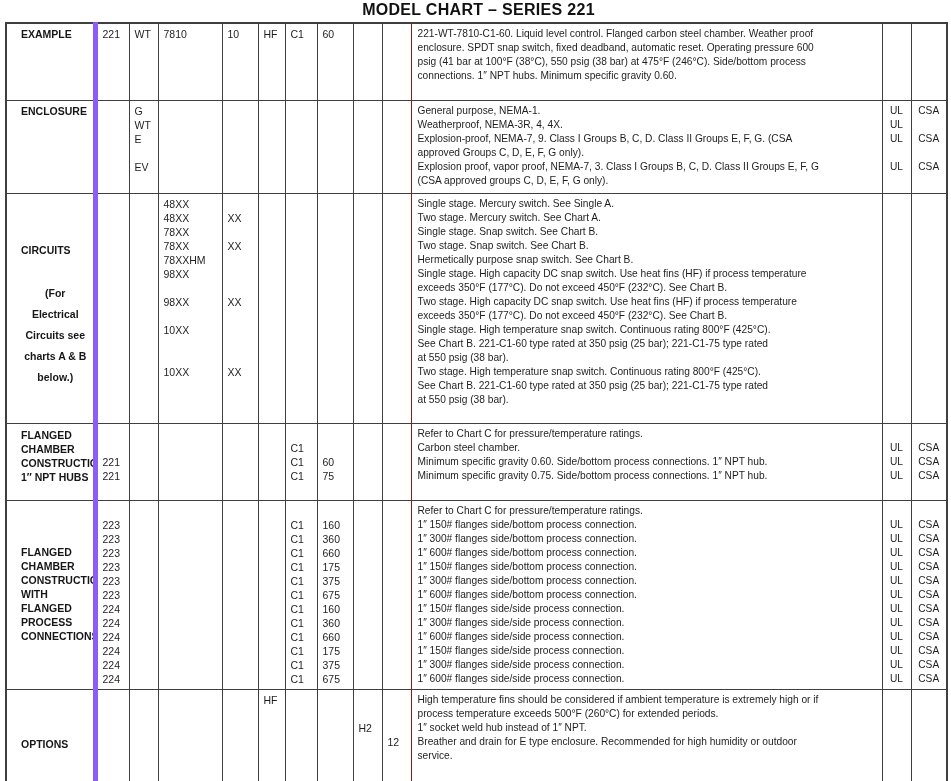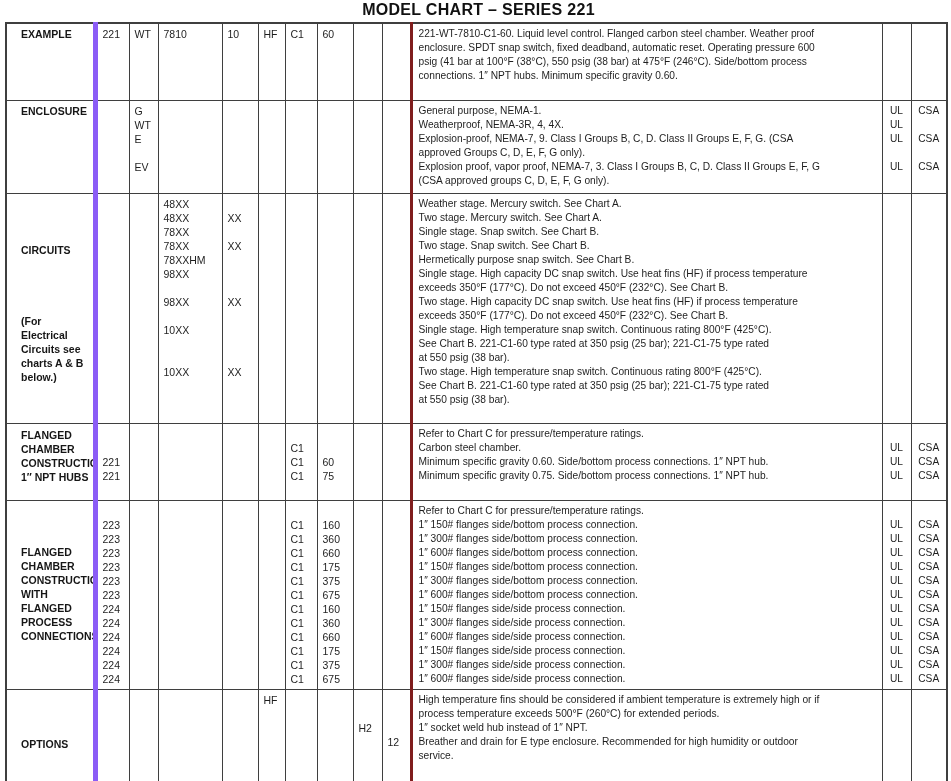--- a/index.html
+++ b/index.html
@@ -29,31 +29,31 @@
     font-size:10.5px; line-height:13.5px; color:#161616;
     padding:4px 3px 0 14px;
   }
   .row-label div { white-space:pre-line; }
 
   .code-cell {
     border-left:1px solid #3f3f3f;
     font-size:10.5px; line-height:14px;
     padding:0 0 0 5px; white-space:pre;
   }
-  .desc-cell { border-left:3px solid #7f1d1d; padding:0 2px 0 6px;margin-top:33px; }
+  .desc-cell { border-left:1px solid #7f1d1d; padding:0 2px 0 6px;margin-top:33px; }
   .desc-text { font-size:10.2px; line-height:14px; white-space:pre; }
   .agency-cell {
     border-left:1px solid #3f3f3f;
     font-size:10.2px; line-height:14px; text-align:center;
   }
   tr.first .code-cell, tr.first .desc-cell, tr.first .agency-cell { padding-top:3px; }
 
   
   .sec-circuits .row-label div:first-child { margin-top:46px; }
-  .sec-circuits .row-label div:nth-child(2) { margin-top:56px; line-height:14px; }
+  .sec-circuits .row-label div:nth-child(2) { margin-top:25px; line-height:21px;text-align:center; }
   .sec-flanged .row-label { vertical-align:middle; padding-top:0; padding-bottom:2px; line-height:14px; }
   .sec-npt-hubs .row-label { line-height:14px; }
   .sec-options .row-label { padding-top:48px; }
 
   
   tr.filler td { padding:0; }
   .sec-example tr.filler td  { height:17px; }
   .sec-enclosure tr.filler td{ height:5px; }
   .sec-circuits tr.filler td { height:16px; }
   .sec-npt-hubs tr.filler td { height:17px; }
@@ -217,21 +217,21 @@
           <td class="code-cell"></td>
           <td class="code-cell"></td>
           <td class="code-cell">48XX</td>
           <td class="code-cell"></td>
           <td class="code-cell"></td>
           <td class="code-cell"></td>
           <td class="code-cell"></td>
           <td class="code-cell"></td>
           <td class="code-cell"></td>
           <td class="desc-cell">
-            <div class="desc-text">Weather stage. Mercury switch. See Chart A.</div>
+            <div class="desc-text">Single stage. Mercury switch. See Single A.</div>
           </td>
           <td class="agency-cell"></td>
           <td class="agency-cell"></td>
         </tr>
         <tr>
           <td class="code-cell"></td>
           <td class="code-cell"></td>
           <td class="code-cell">48XX</td>
           <td class="code-cell">XX</td>
           <td class="code-cell"></td>

